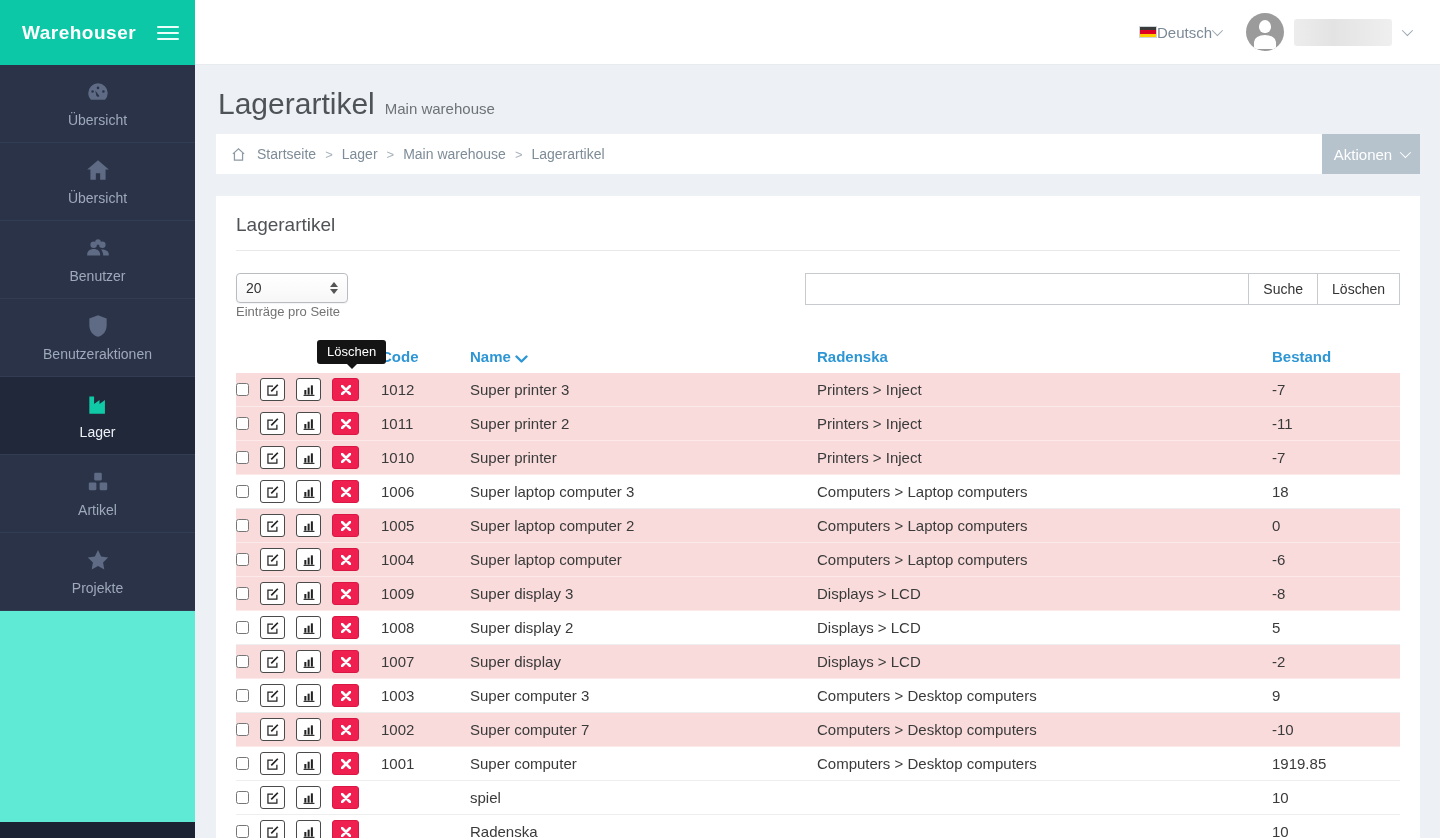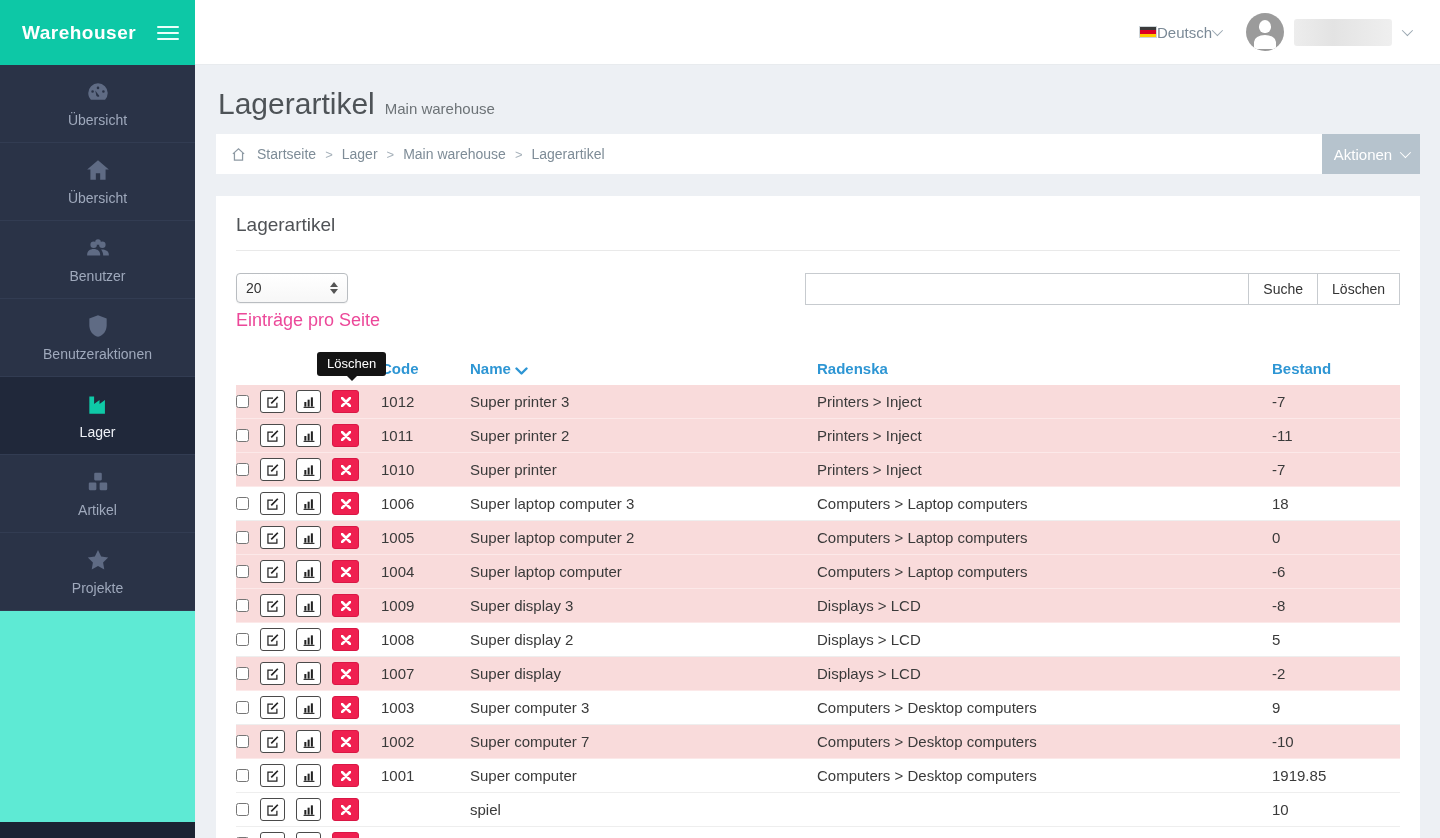--- a/index.html
+++ b/index.html
@@ -57,21 +57,21 @@
   .panel-heading { font-size:19px; font-weight:400; color:#4f5256; padding-bottom:14px; border-bottom:1px solid #e9e9e9; }
 
   .controls { margin-top:22px; display:flex; justify-content:space-between; align-items:flex-start; }
   .psize-select { width:112px; height:30px; border:1px solid #b9bdc1; border-radius:4px; background:linear-gradient(#fff,#f7f7f7);
                   display:flex; align-items:center; justify-content:space-between; padding:0 9px; font-size:14px; color:#333;
                   cursor:pointer; box-shadow:0 1px 1px rgba(0,0,0,.05); }
   .updown { display:flex; flex-direction:column; gap:2px; }
   .updown i { width:0; height:0; border-left:4px solid transparent; border-right:4px solid transparent; display:block; }
   .updown .up { border-bottom:5px solid #555; }
   .updown .down { border-top:5px solid #555; }
-  .psize-label { margin-top:7px; font-size:18px; color:#ec4899; }
+  .psize-label { margin-top:1px; font-size:13px; color:#737373; }
 
   .search-group { display:flex; }
   .search-input { width:444px; height:32px; border:1px solid #c7cbcf; padding:0 10px; font-size:14px; font-family:inherit;
                   outline:none; }
   .btn-plain { height:32px; padding:0 14px; background:#fff; border:1px solid #c7cbcf; margin-left:-1px; font-size:14px;
                color:#333; cursor:pointer; font-family:inherit; }
 
   
   .table-wrap { margin-top:20px; position:relative; }
   table { width:100%; border-collapse:collapse; table-layout:fixed; font-size:15px; }

